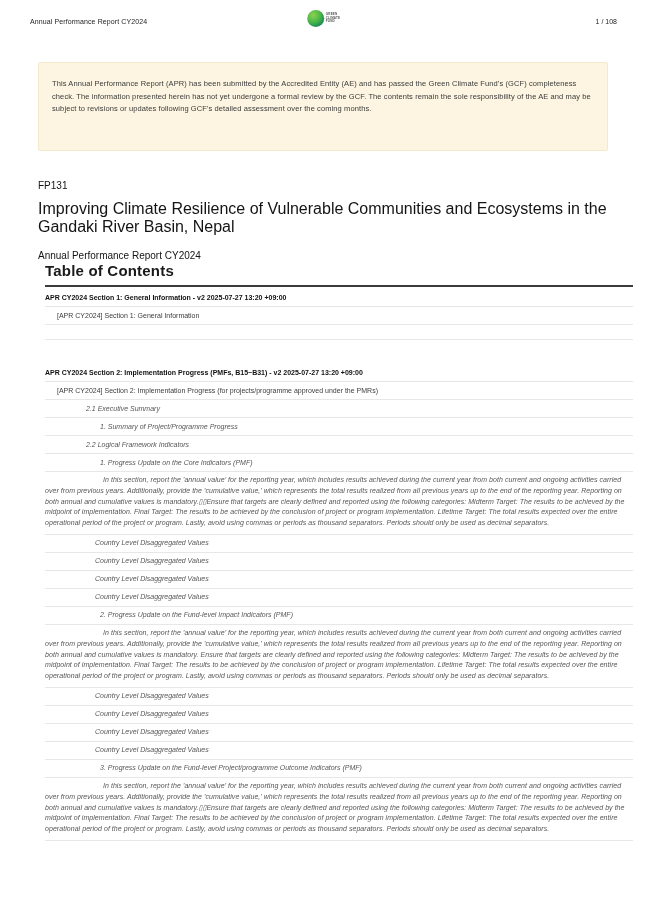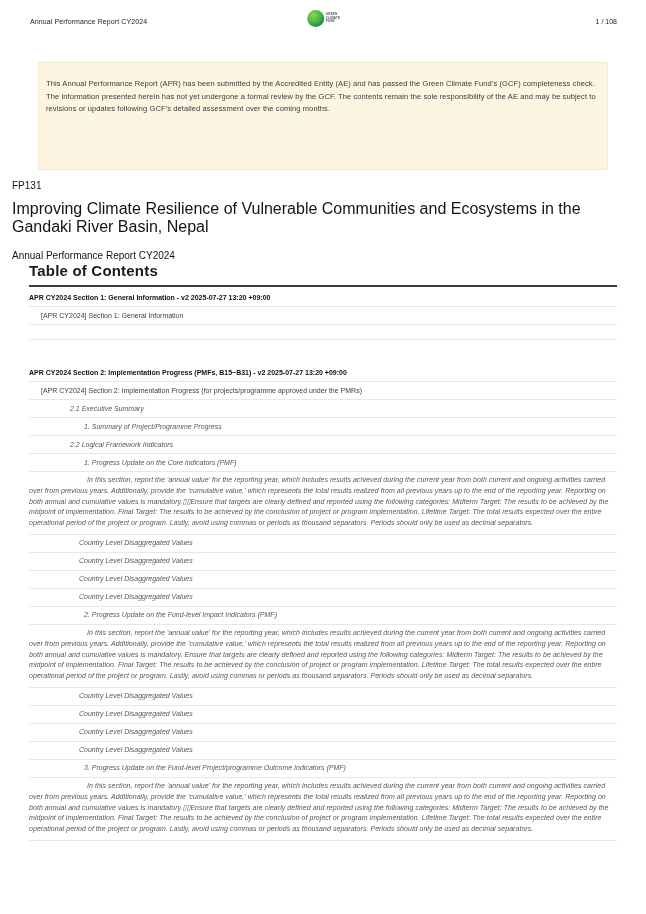--- a/index.html
+++ b/index.html
@@ -20,34 +20,34 @@
     display:flex;align-items:center;gap:2px;
   }
   .logo-globe{
     width:17px;height:17px;border-radius:50%;
     background:radial-gradient(circle at 35% 30%, #8fd14f 0%, #49b649 45%, #1d8a55 75%, #156a60 100%);
   }
   .logo-text{display:flex;flex-direction:column;line-height:3.4px;}
   .logo-text span{font-size:3px;color:#555;letter-spacing:.2px;font-weight:700;}
   
   .notice{
-    position:absolute;left:38px;top:62px;width:570px;height:108px;
+    position:absolute;left:38px;top:62px;width:570px;height:89px;
     background:#fdf5e1;border:1px solid #f3e9cd;border-radius:2px;
-    box-sizing:border-box;padding:15px 7px;
+    box-sizing:border-box;padding:15px 13px;
   }
   .notice p{
     margin:0;font-size:7.5px;line-height:12.5px;color:#3a3a3a;letter-spacing:.1px;
   }
   
-  .titles{position:absolute;left:12px;top:180px;width:588px;}
+  .titles{position:absolute;left:38px;top:180px;width:588px;}
   .proj-id{font-size:10px;color:#141414;margin:0 0 9px 0;font-weight:400;}
   .proj-title{font-size:16px;color:#141414;margin:0 0 14px 0;font-weight:400;}
   .report-title{font-size:10px;color:#141414;margin:0;font-weight:400;}
   
-  .toc{position:absolute;left:29px;top:262px;width:588px;}
+  .toc{position:absolute;left:45px;top:262px;width:588px;}
   .toc-heading{
     font-size:15px;font-weight:700;color:#1a1a1a;margin:0;
     padding-bottom:6px;border-bottom:2px solid #3c3c3c;letter-spacing:.2px;
   }
   .toc-rows{margin-top:2px;}
   .toc-row{
     font-size:7px;line-height:8px;padding:4.5px 0 4.5px 0;
     border-bottom:1px solid #e7e7e7;color:#3c3c3c;box-sizing:border-box;
   }
   .row-section{font-weight:700;color:#111;}

